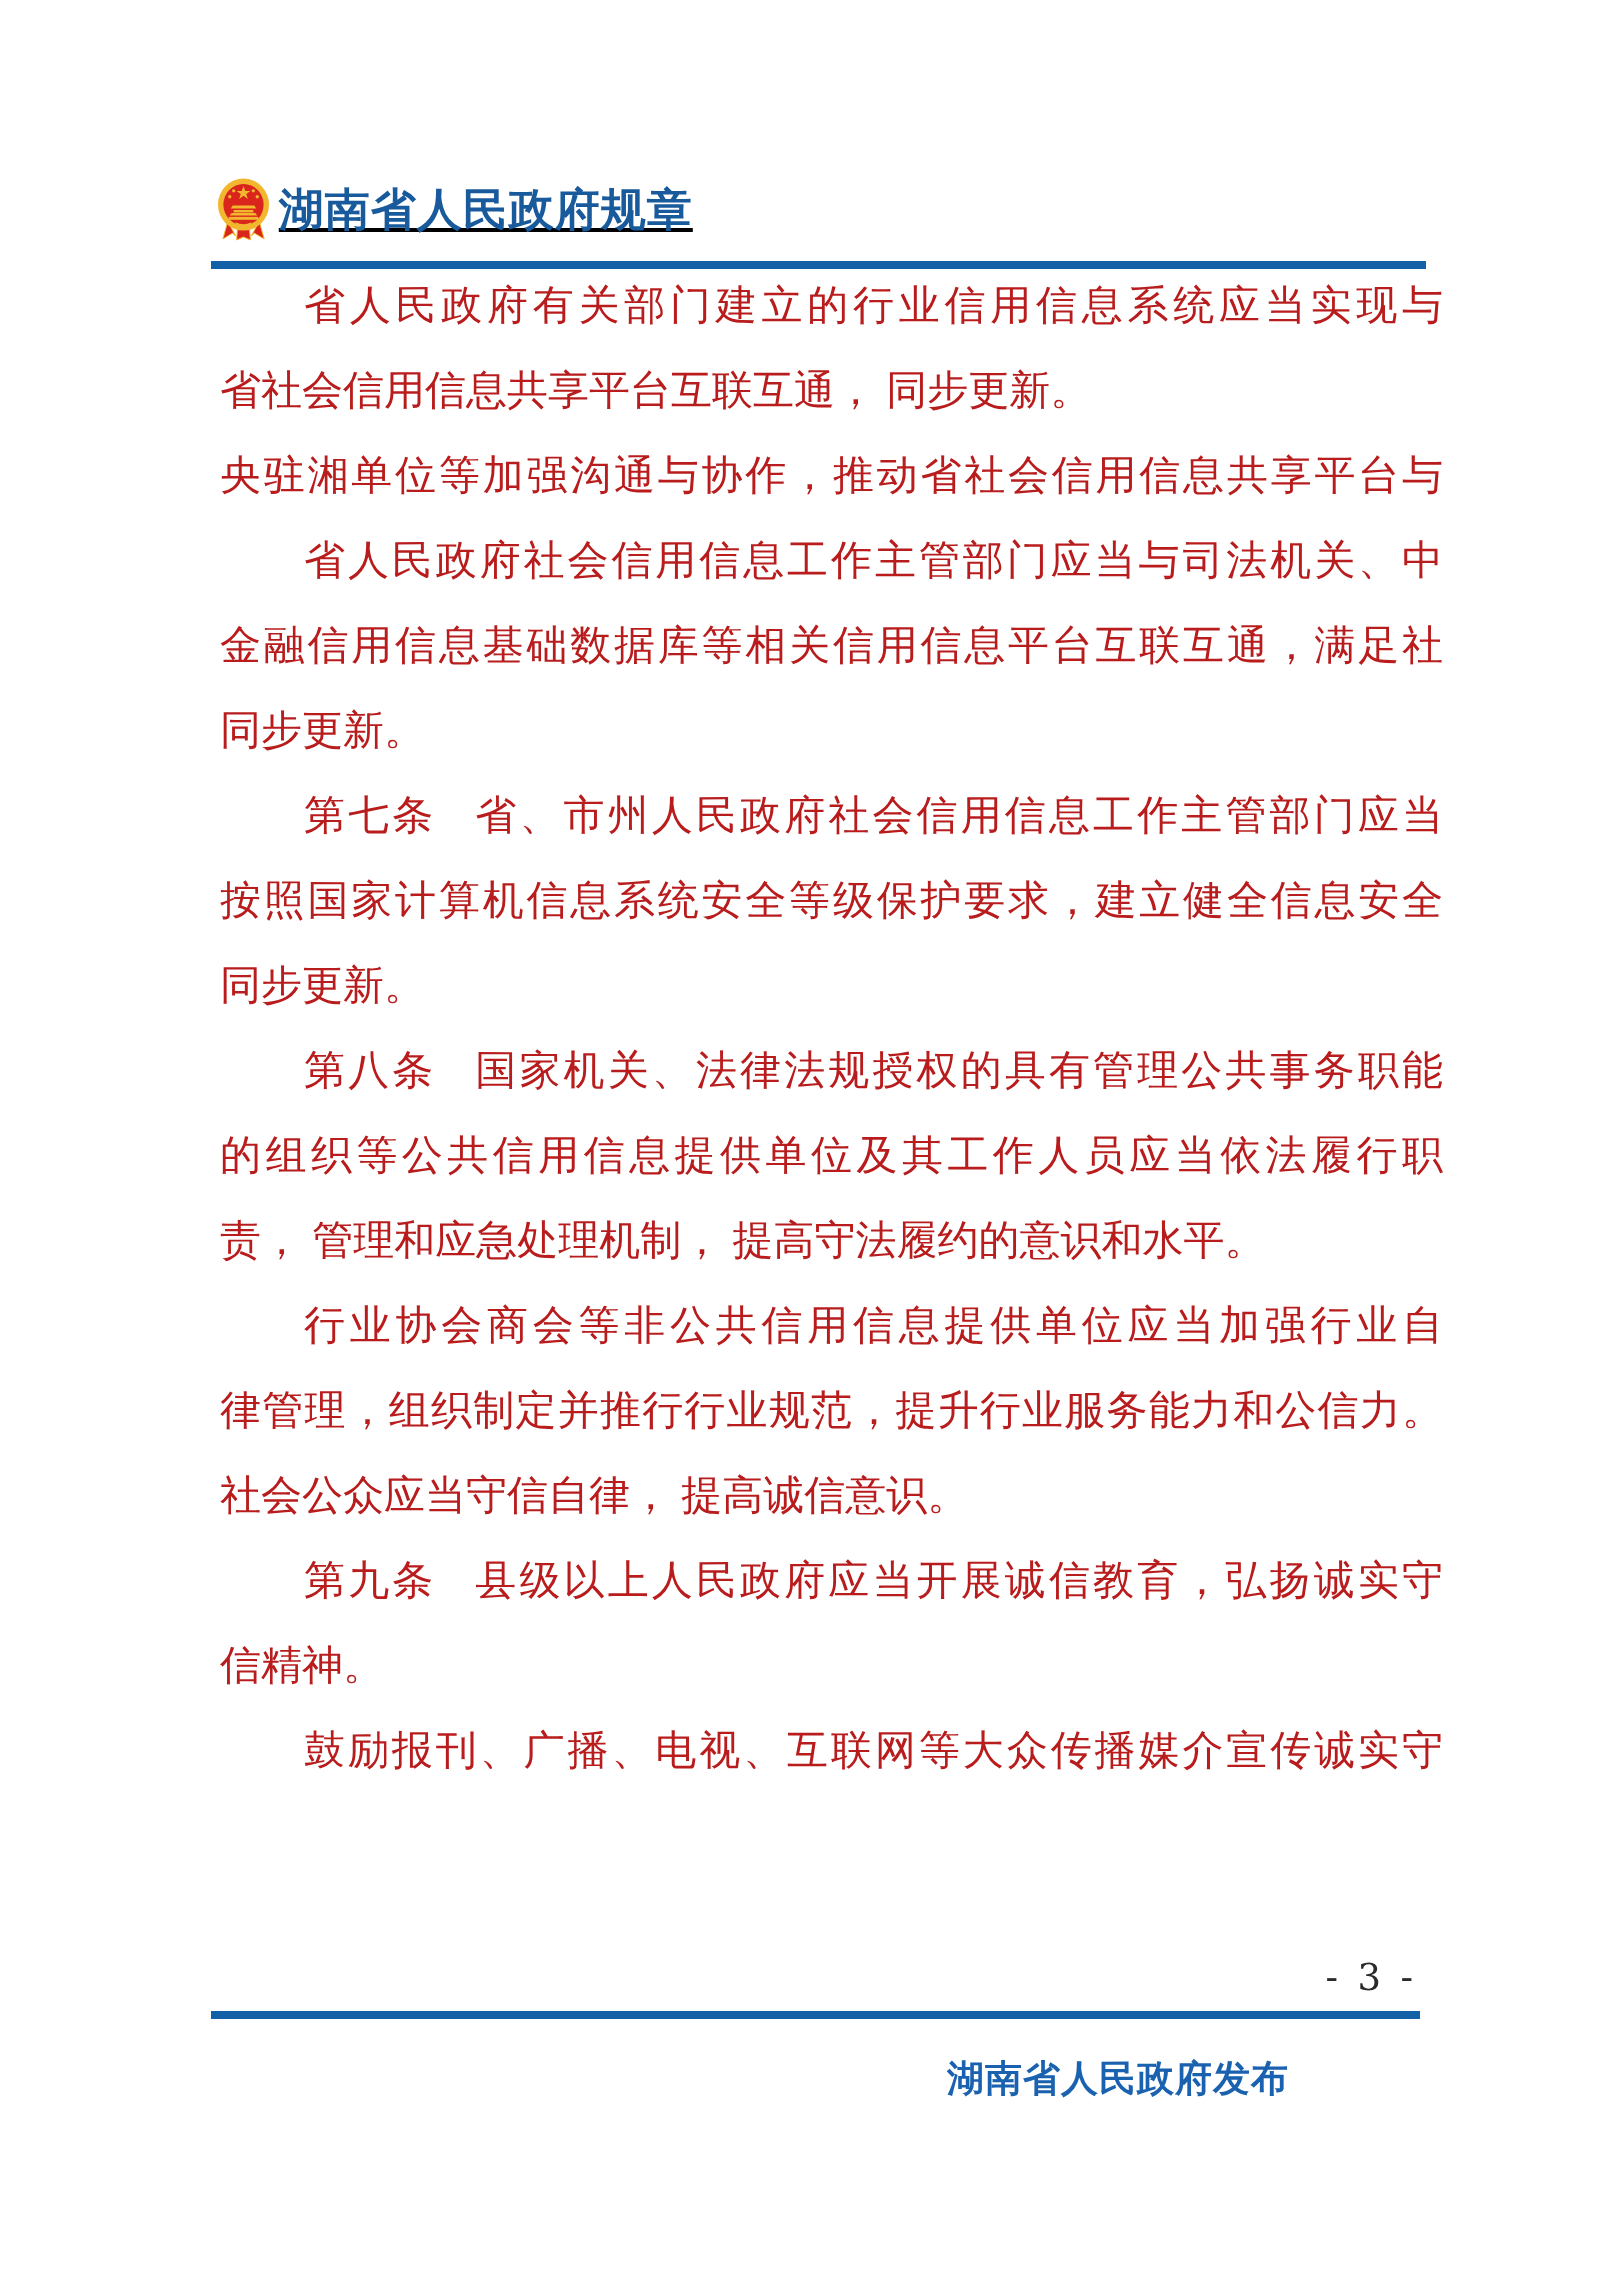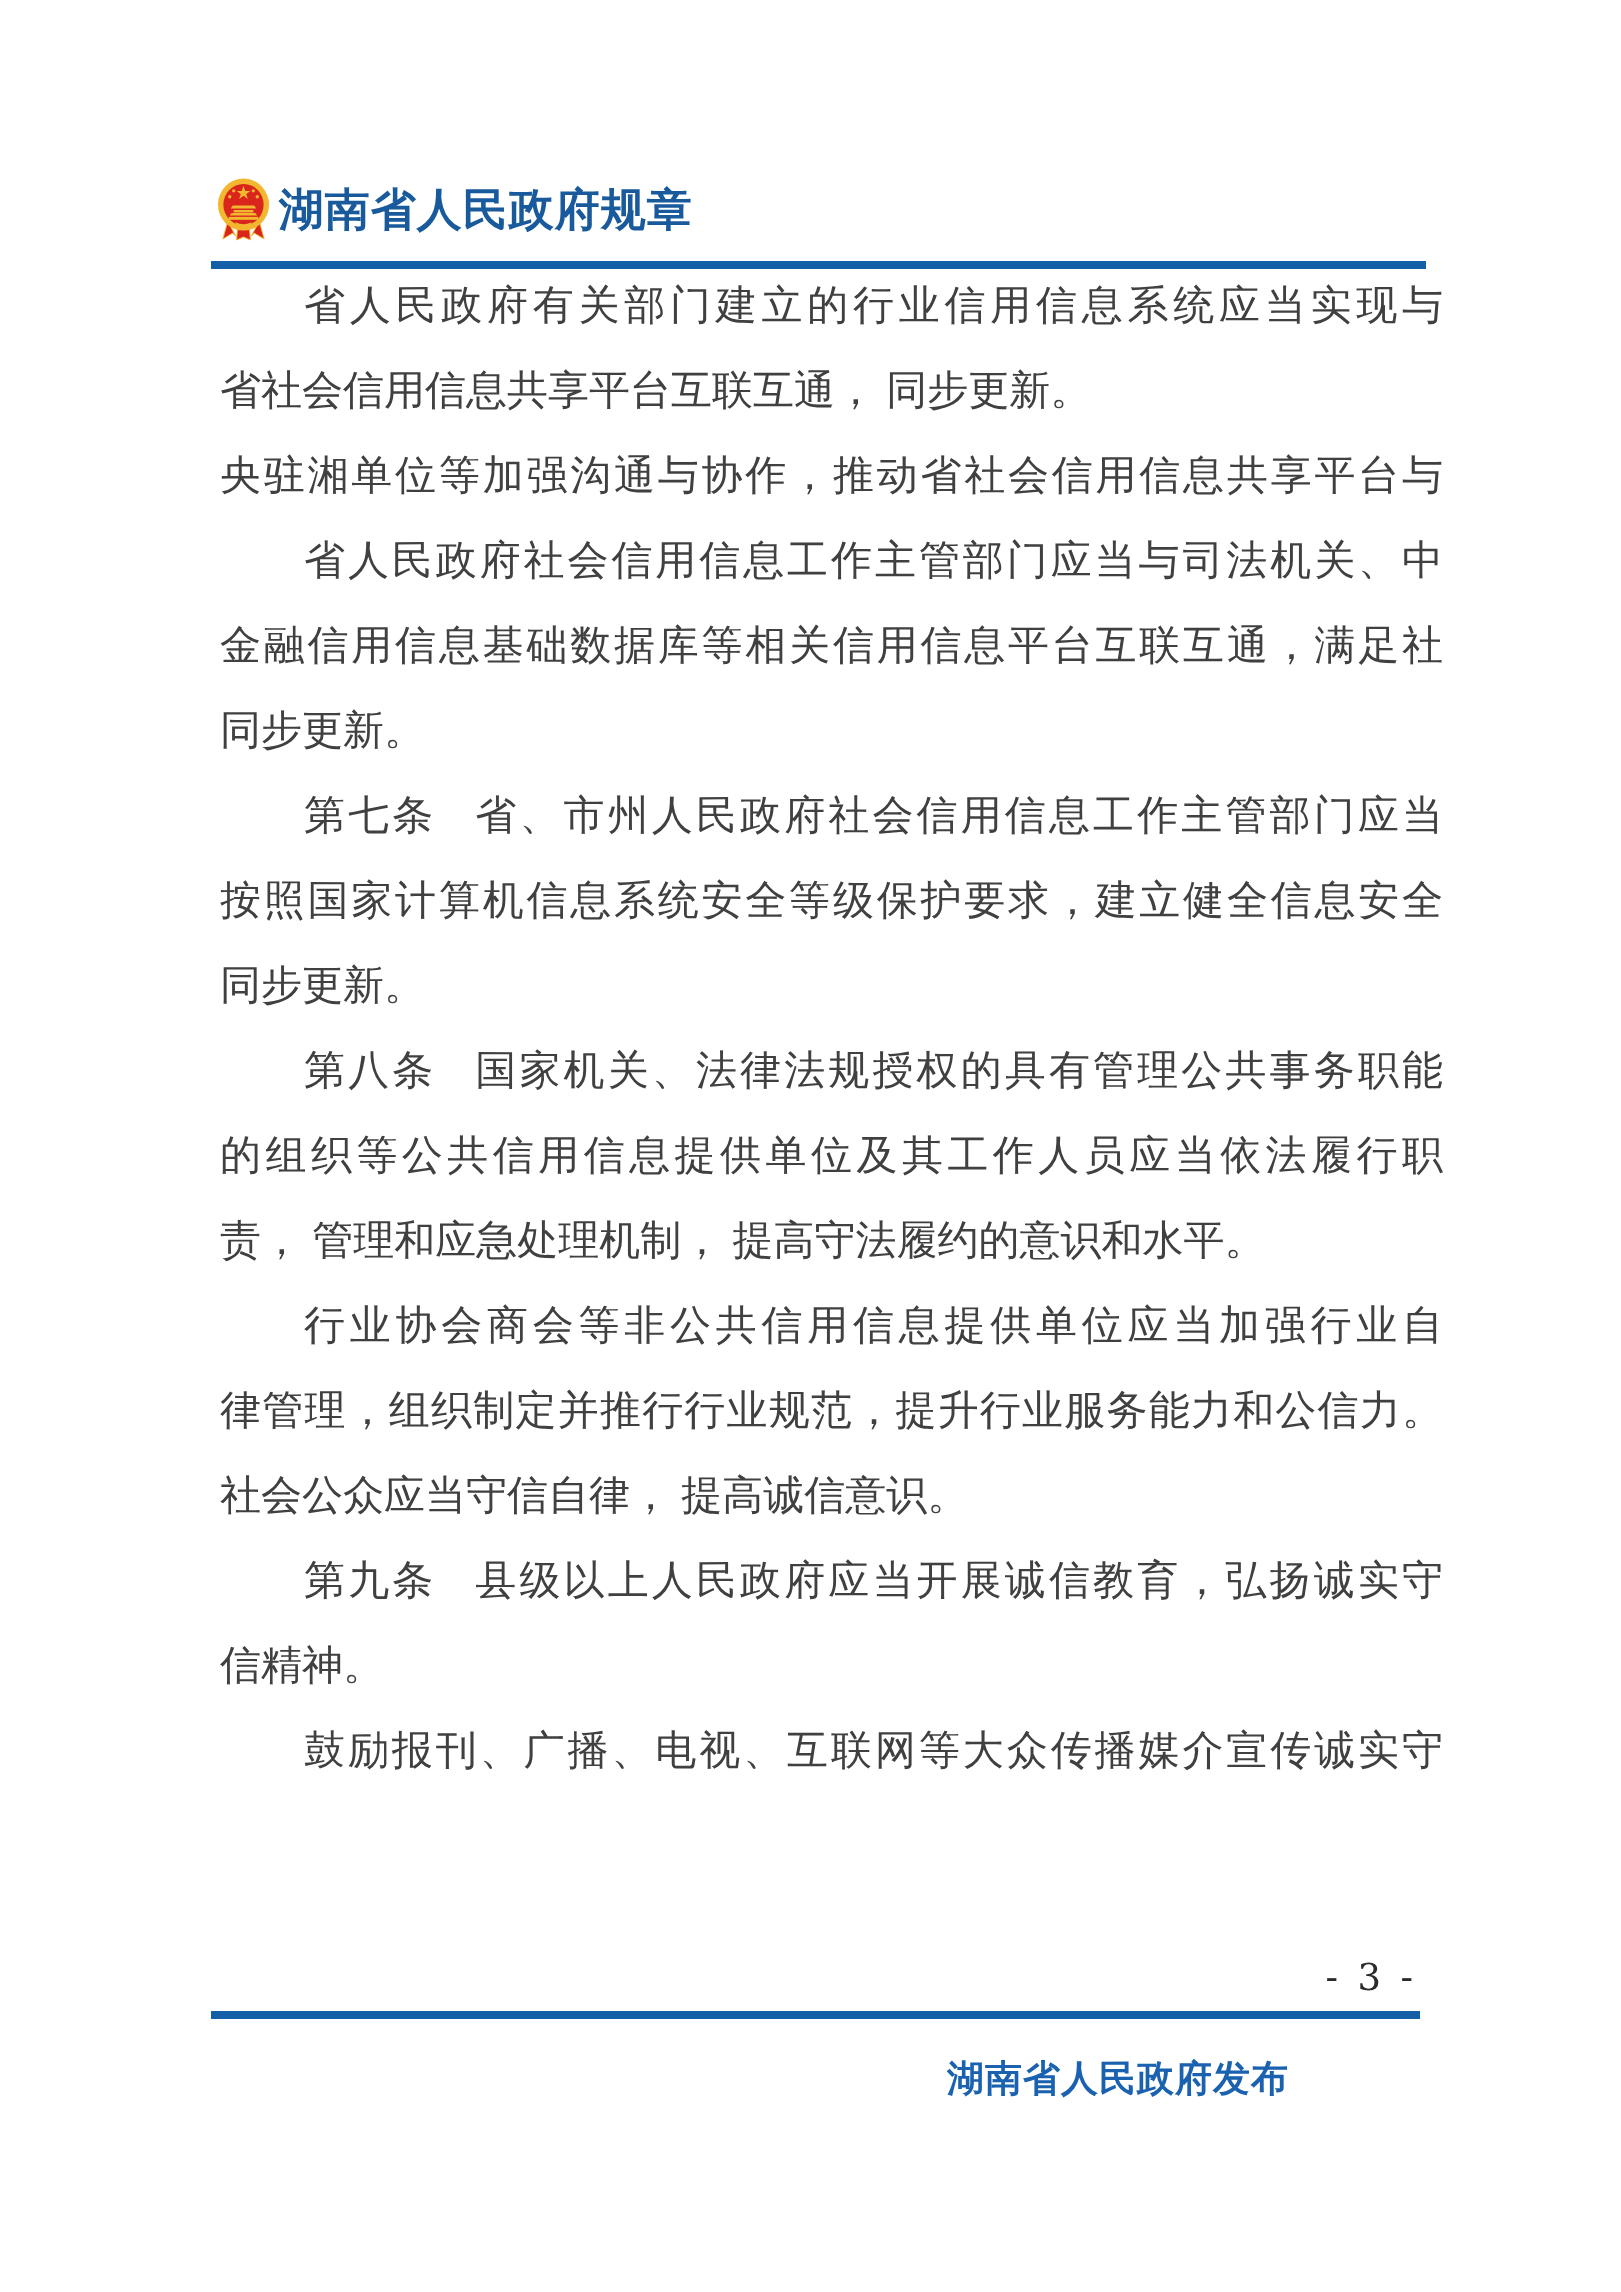--- a/index.html
+++ b/index.html
@@ -5,21 +5,21 @@
   html,body{margin:0;padding:0;background:#ffffff;}
   .page{
     position:relative;
     width:1621px;height:2293px;
     background:#ffffff;
     overflow:hidden;
     font-family:"Liberation Serif","DejaVu Serif",serif;
   }
   .masthead{
     position:absolute;left:216px;top:178px;
-    display:flex;align-items:center;gap:7.8px;
+    display:flex;align-items:center;gap:7.8px;text-decoration:underline;
   }
   .emblem{width:55px;height:63px;display:block;}
   .doc-title{
     margin:0;
     font-size:45px;
     font-weight:bold;
     color:#185A9B;
     font-family:"Liberation Serif","DejaVu Serif",serif;
     letter-spacing:1px;
     white-space:nowrap;
@@ -27,21 +27,21 @@
   .rule{
     position:absolute;
     height:7.8px;
     background:#1360A6;
   }
   .header-rule{left:211px;top:261px;width:1215px;}
   .footer-rule{left:211px;top:2011px;width:1209px;}
   .doc-body{
     position:absolute;
     left:220px;top:263px;width:1223px;
-    color:#404040;
+    color:#b91c1c;
   }
   .line{
     font-size:41px;
     line-height:85px;
     height:85px;
     text-align:justify;
     text-justify:inter-character;
   }
   .line.full{text-align-last:justify;}
   .line.indent{text-indent:84px;}

